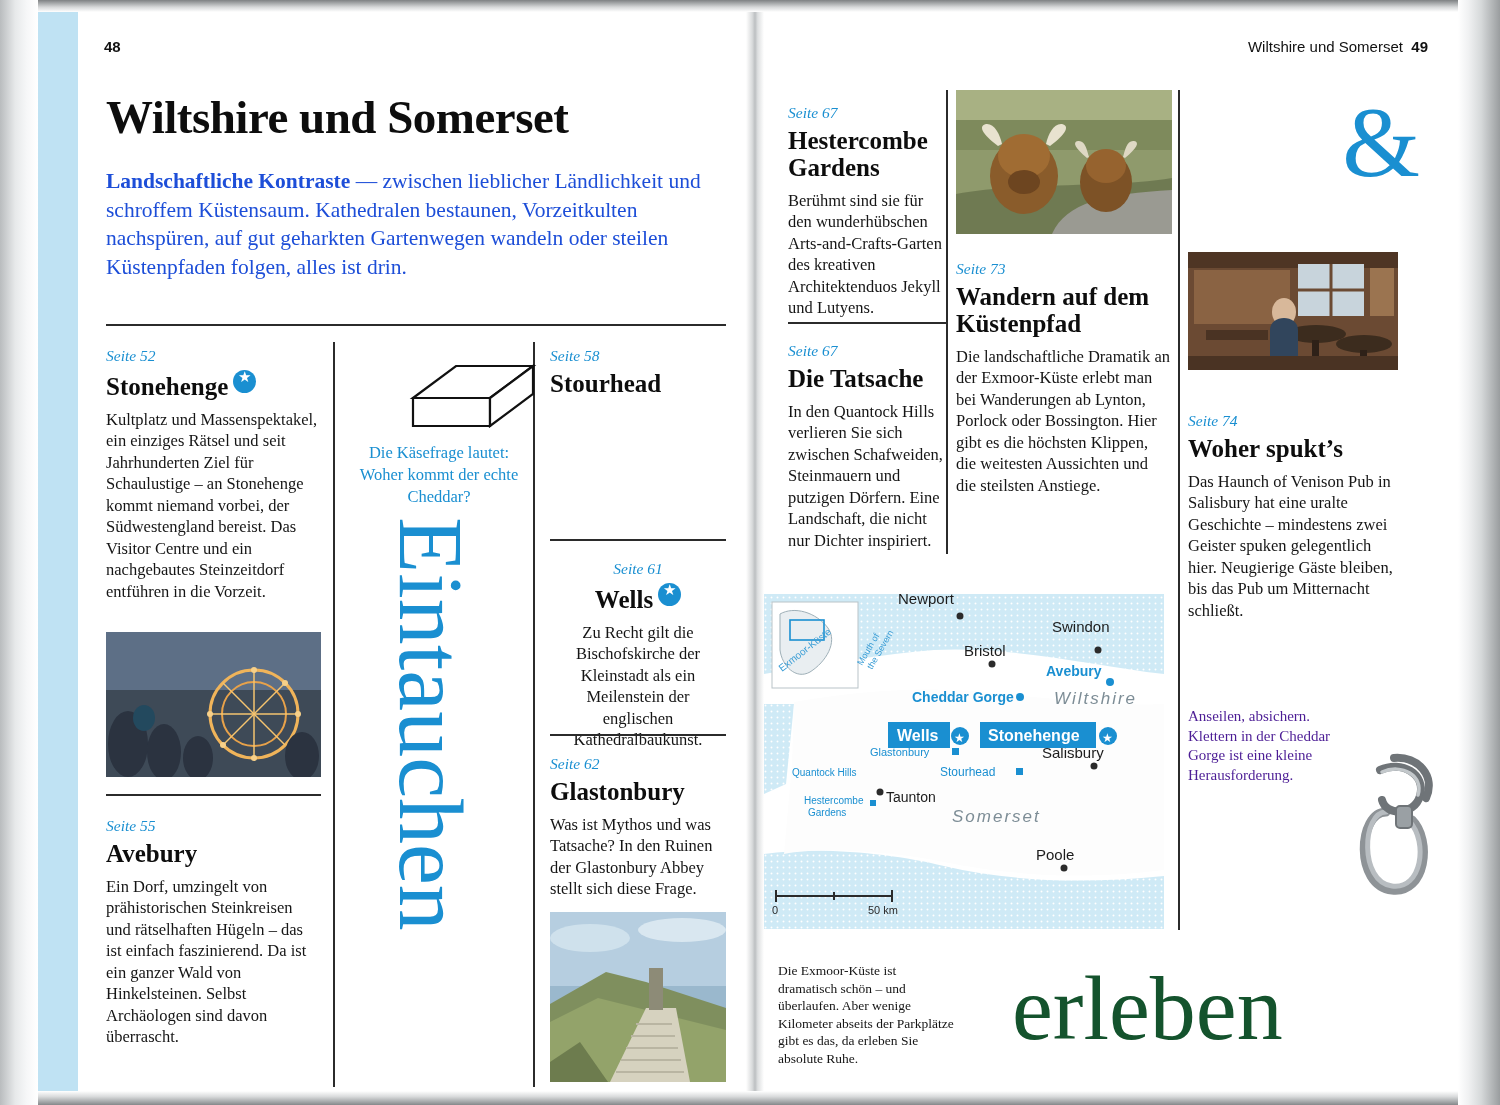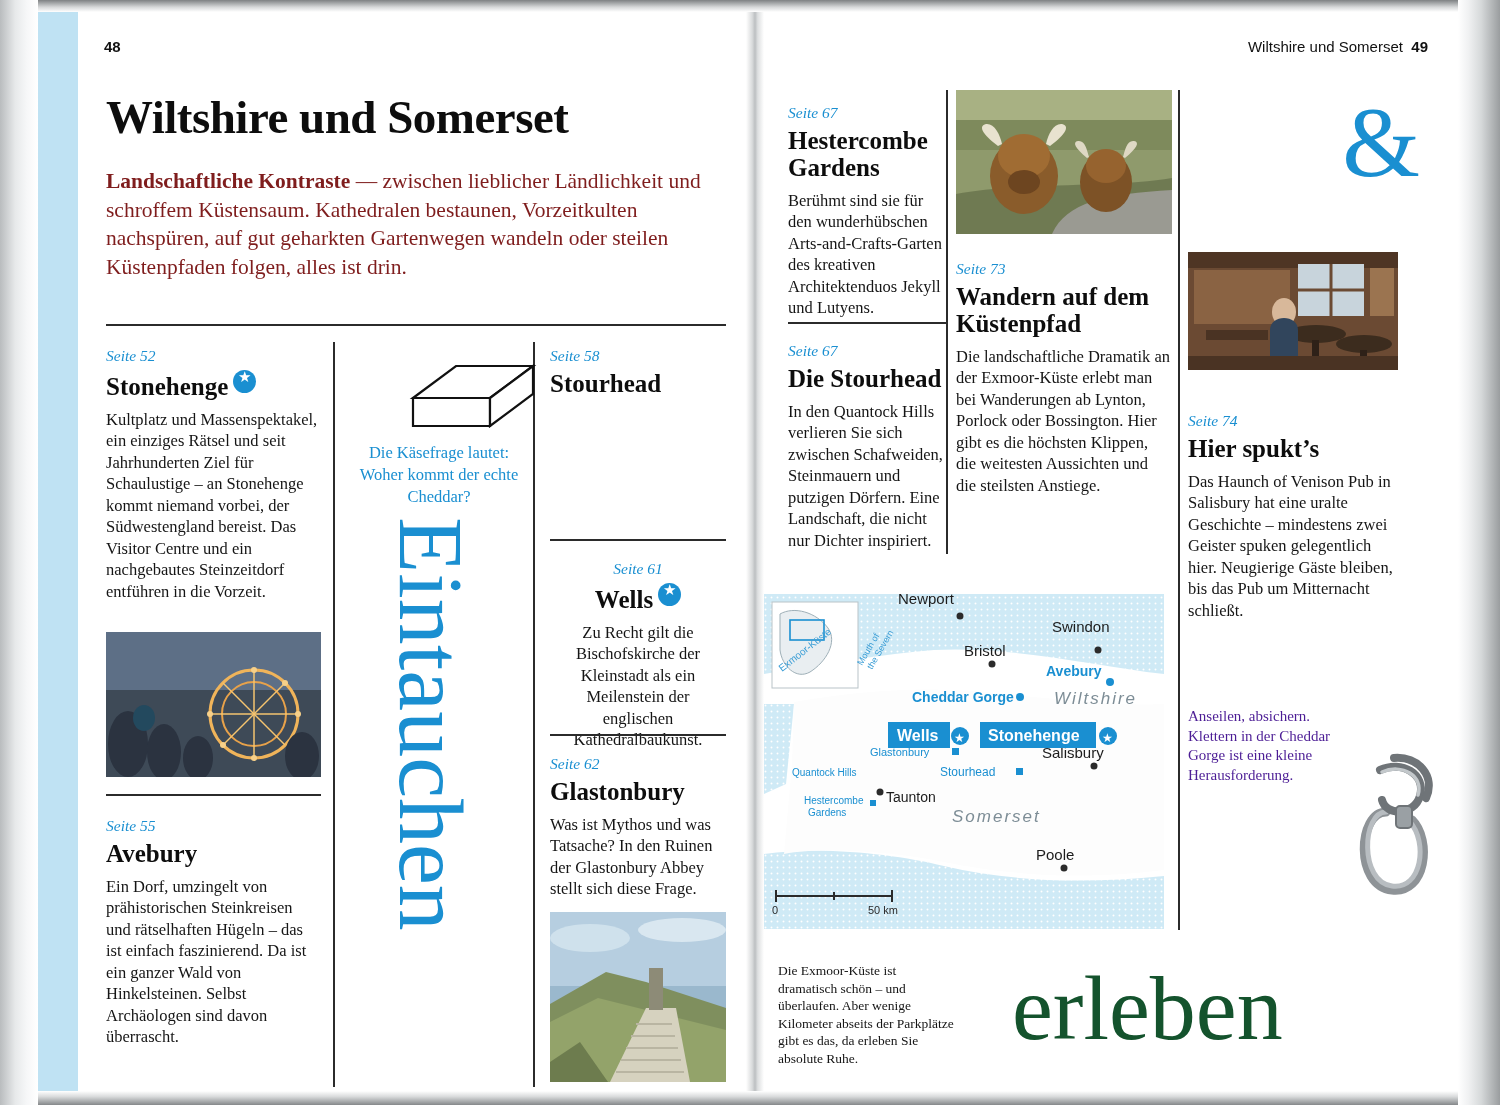--- a/index.html
+++ b/index.html
@@ -34,21 +34,21 @@
   .folio-left{left:26px;top:26px;}
   .folio-right{right:30px;top:26px;font-weight:normal;}
   .folio-right b{font-weight:bold;}
 
   h1.title{
     position:absolute;left:28px;top:78px;width:620px;margin:0;
     font-family:"Liberation Serif",serif;font-weight:bold;font-size:47px;letter-spacing:-0.5px;color:#0d0d0d;
   }
   .intro{
     position:absolute;left:28px;top:155px;width:600px;
-    font-size:21.5px;line-height:1.33;color:#7f1d1d;
+    font-size:21.5px;line-height:1.33;color:#1d4ed8;
   }
   .intro b{font-weight:bold;}
 
   .hr{position:absolute;background:#2b2b2b;}
 
   .kicker{
     font-family:"Liberation Serif",serif;font-style:italic;font-size:15.5px;color:#1a8fd1;margin-bottom:5px;
   }
   .entry-title{
     font-family:"Liberation Serif",serif;font-weight:bold;font-size:25px;color:#0d0d0d;line-height:1.08;margin:0 0 9px 0;
@@ -265,21 +265,21 @@
     <div class="r-col1">
       <div class="kicker">Seite 67</div>
       <div class="entry-title">Hestercombe Gardens</div>
       <div class="entry-body">Berühmt sind sie für den wunderhübschen Arts-and-Crafts-Garten des kreativen Architektenduos Jekyll und Lutyens.</div>
     </div>
 
     <div class="hr" style="left:24px;top:310px;width:158px;height:1.6px;"></div>
 
     <div class="r-col1b">
       <div class="kicker">Seite 67</div>
-      <div class="entry-title">Die Stourhead</div>
+      <div class="entry-title">Die Tatsache</div>
       <div class="entry-body">In den Quantock Hills verlieren Sie sich zwischen Schafweiden, Steinmauern und putzigen Dörfern. Eine Landschaft, die nicht nur Dichter inspiriert.</div>
     </div>
 
     <div class="photo photo-cows">
       <svg width="216" height="144" viewBox="0 0 216 144">
         <rect width="216" height="144" fill="#8f9a6c"></rect>
         <rect width="216" height="34" fill="#a8b183"></rect>
         <rect y="30" width="216" height="30" fill="#7e8a5c"></rect>
         <path d="M0,104 C60,92 160,98 216,88 L216,144 L0,144 Z" fill="#6f7a52"></path>
         <path d="M96,144 C110,112 150,104 216,100 L216,144 Z" fill="#9a9a92"></path>
@@ -326,21 +326,21 @@
           <ellipse cx="96" cy="60" rx="12" ry="14" fill="#d8b89a"></ellipse>
           <path d="M82,78 C82,62 110,62 110,78 L110,104 L82,104 Z" fill="#31455c"></path>
         </g>
         <rect x="18" y="78" width="62" height="10" fill="#4a3323"></rect>
         <rect x="0" y="104" width="210" height="14" fill="#4a3323"></rect>
       </svg>
     </div>
 
     <div class="r-col3">
       <div class="kicker">Seite 74</div>
-      <div class="entry-title">Hier spukt’s</div>
+      <div class="entry-title">Woher spukt’s</div>
       <div class="entry-body">Das Haunch of Venison Pub in Salisbury hat eine uralte Geschichte – mindestens zwei Geister spuken gelegentlich hier. Neugierige Gäste bleiben, bis das Pub um Mitternacht schließt.</div>
     </div>
 
     <div class="climb-text">Anseilen, absichern. Klettern in der Cheddar Gorge ist eine kleine Herausforderung.</div>
 
     <div class="carabiner">
       <svg width="118" height="148" viewBox="0 0 118 148">
         <g fill="none" stroke="#8e9397" stroke-width="9" stroke-linecap="round">
           <path d="M46,58 C18,58 14,132 52,136 C86,140 92,86 72,66"></path>
         </g>

